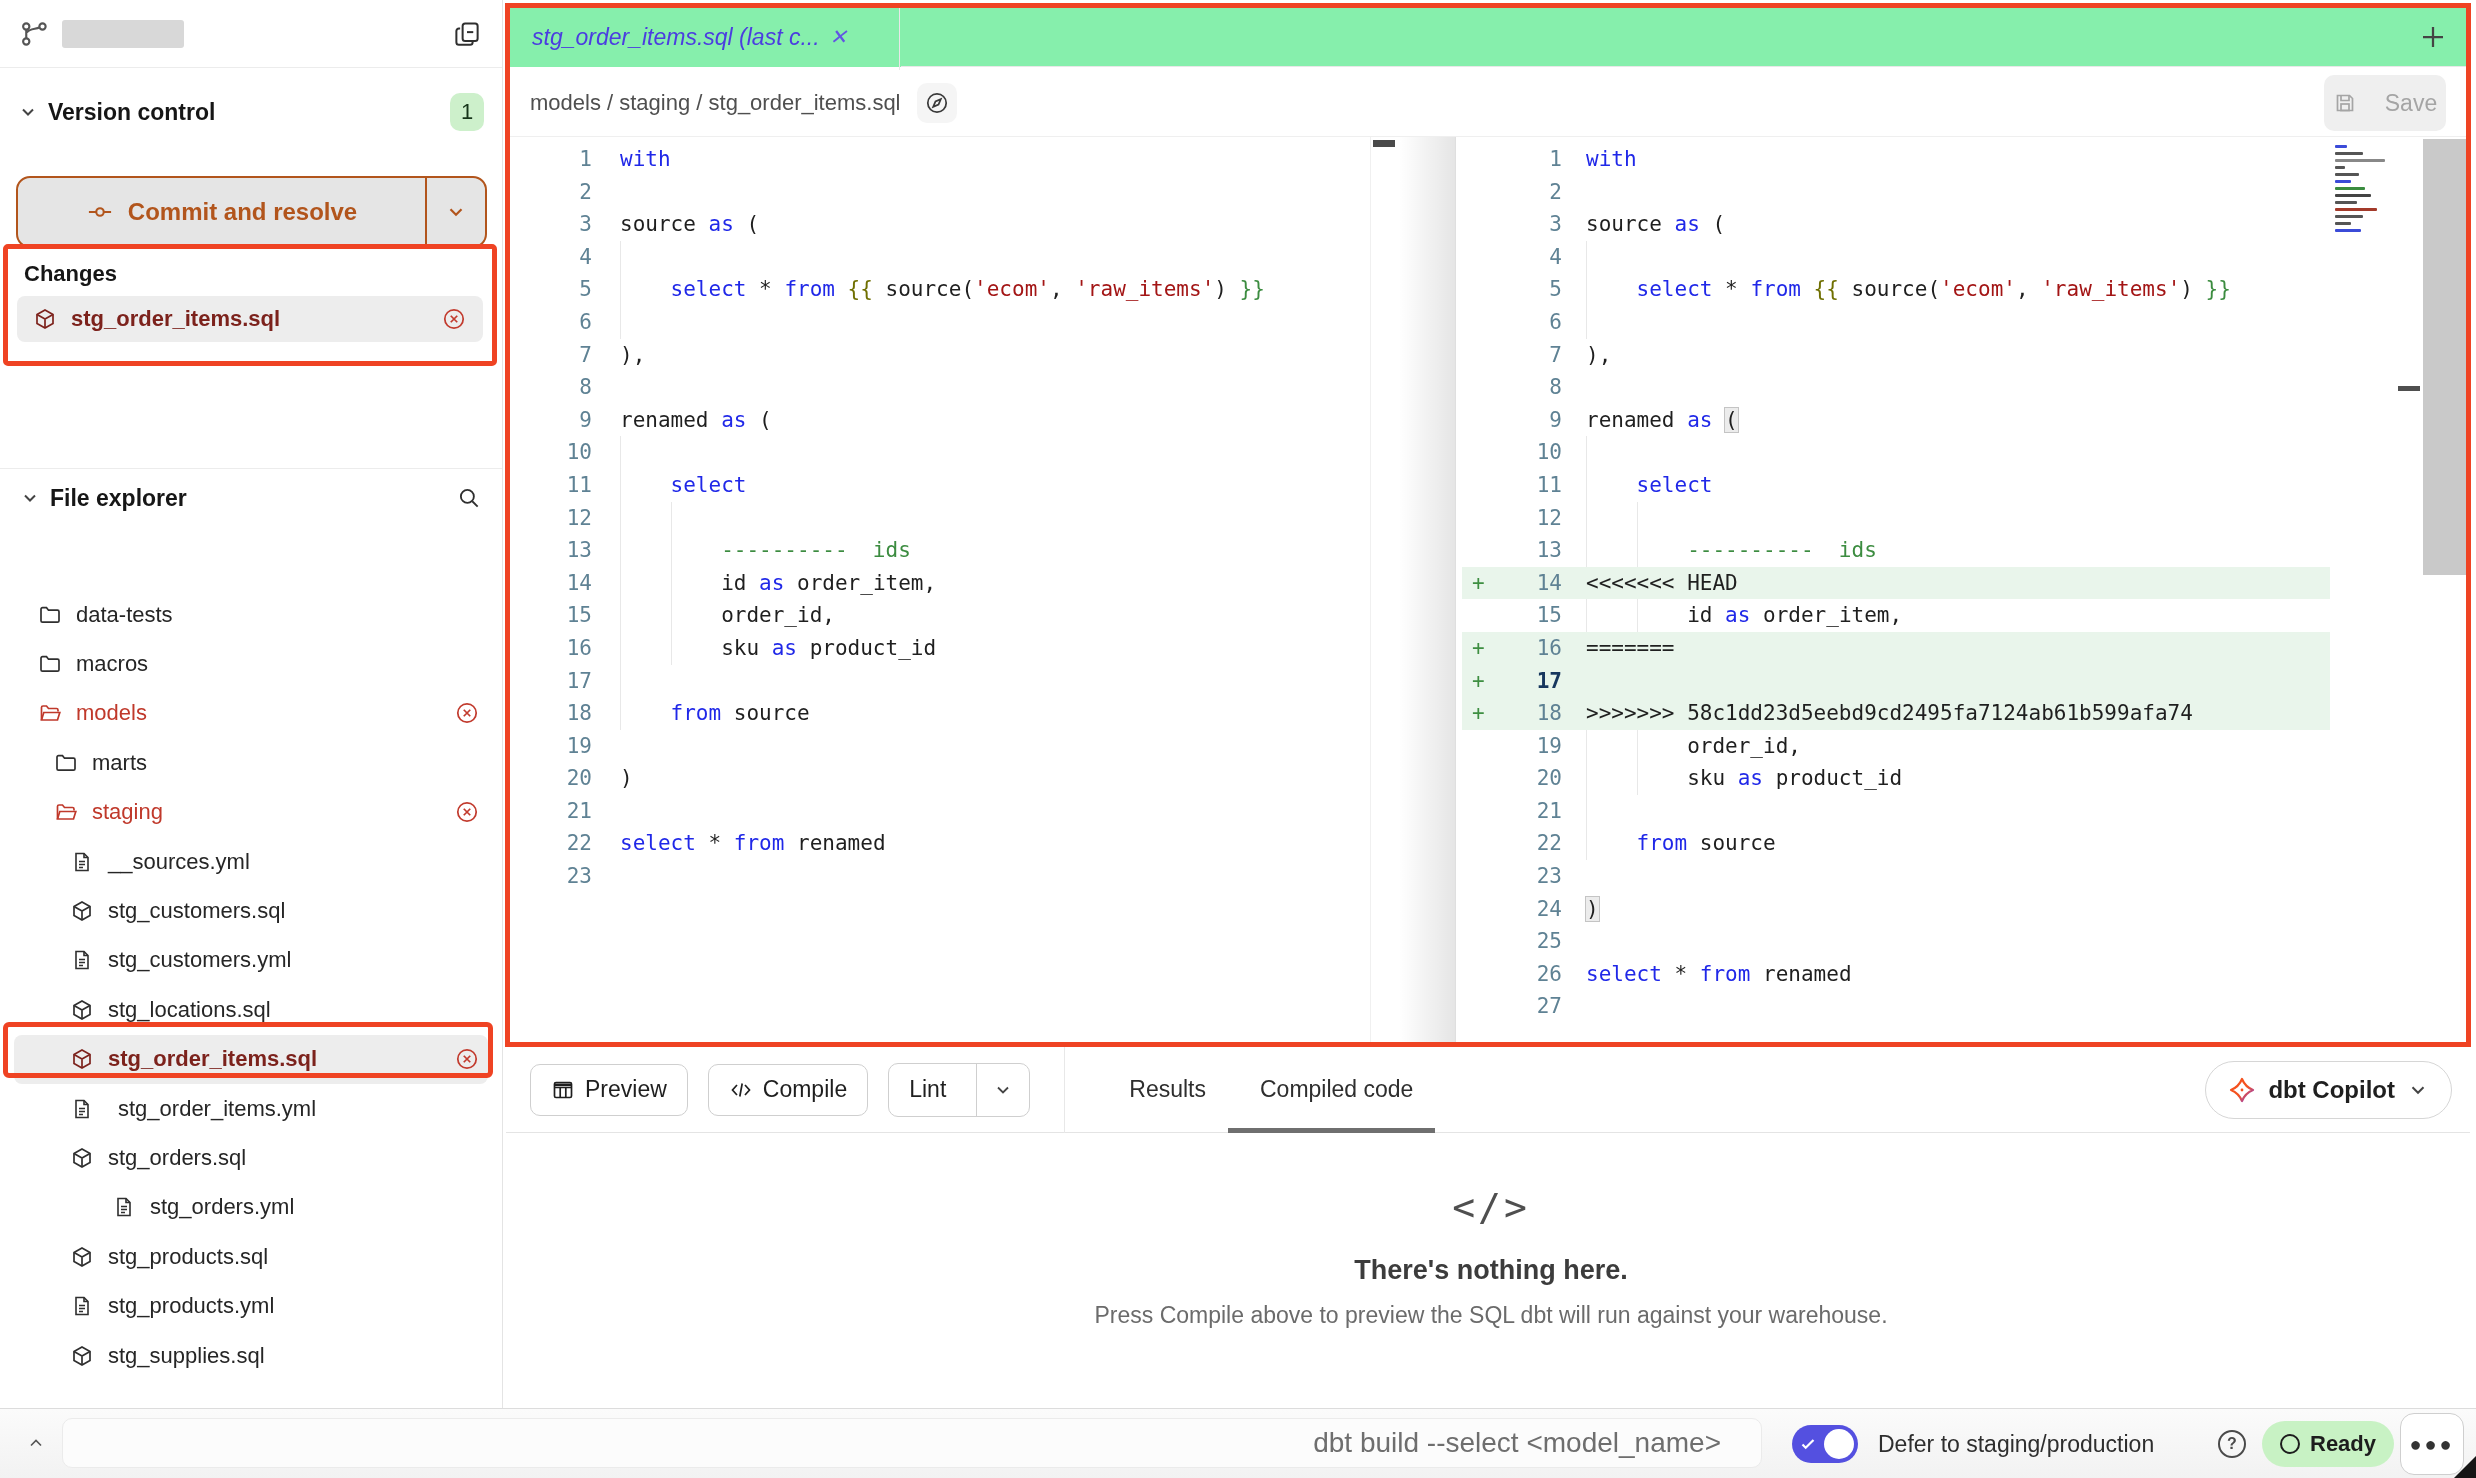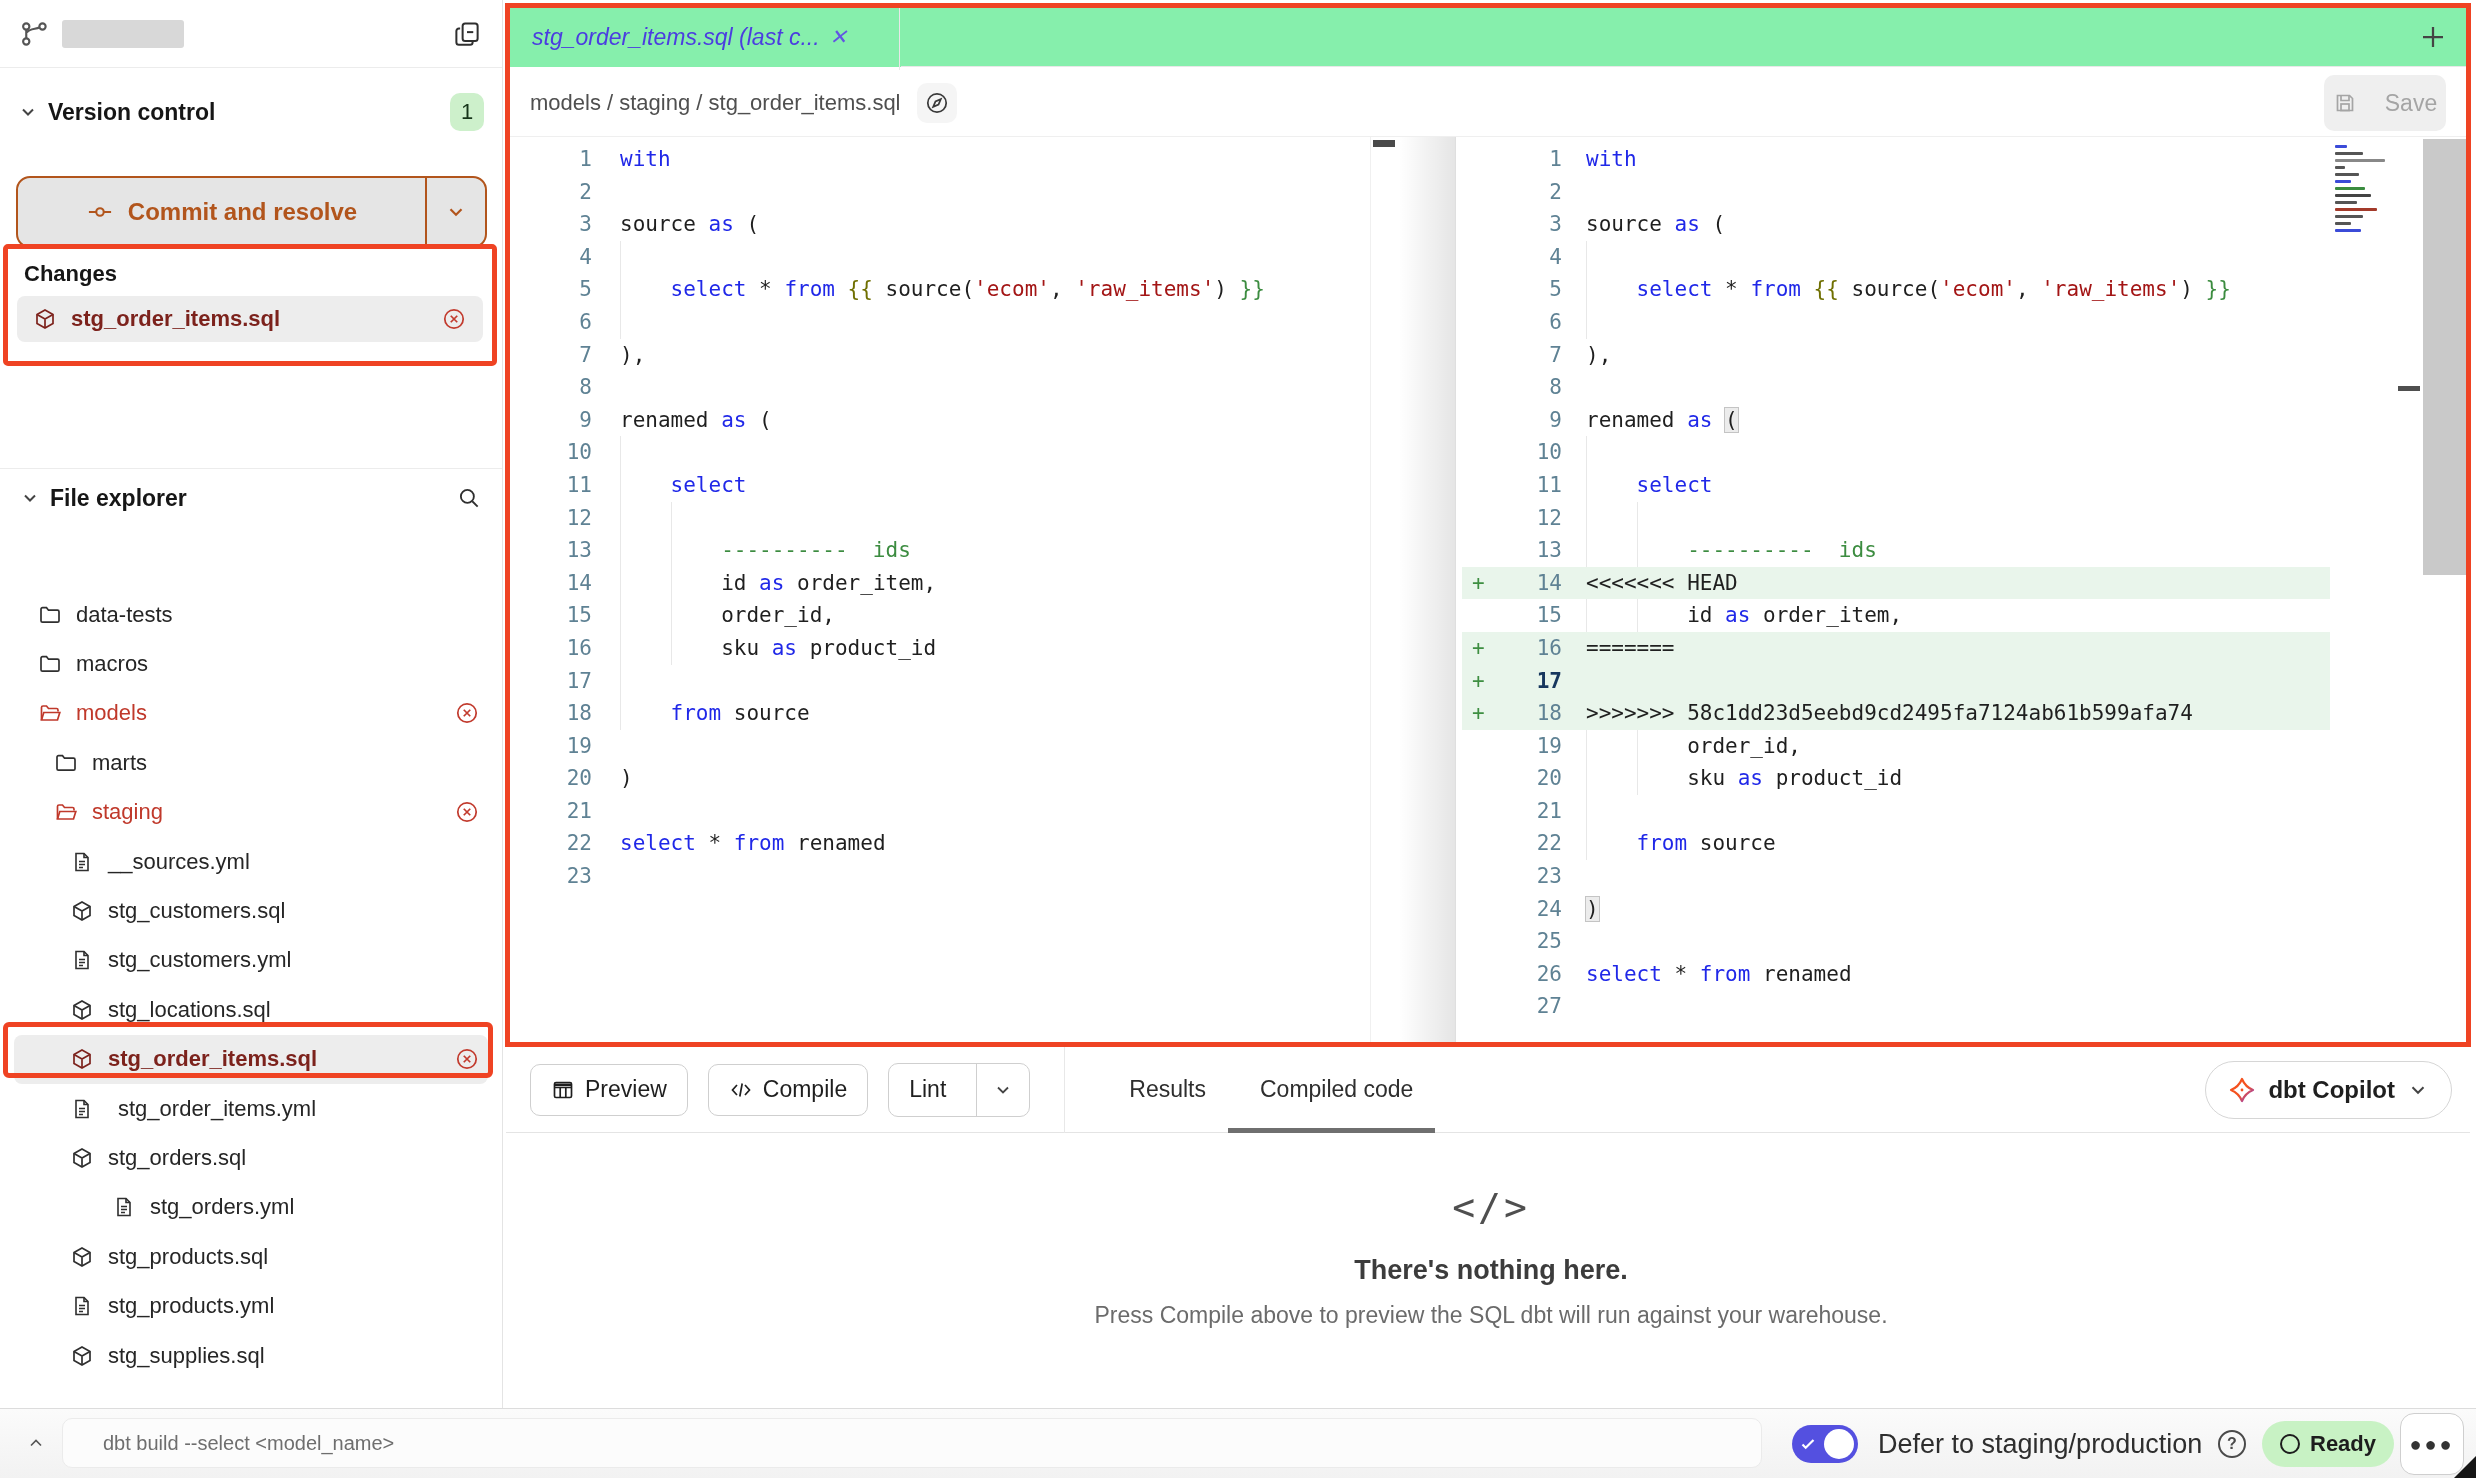--- a/index.html
+++ b/index.html
@@ -38,28 +38,28 @@
   .file-item.selected{background:#ededed;border-radius:8px;margin:0 14px;color:#7c221c;font-weight:600;}
   #file-annotation{position:absolute;left:3px;top:1022px;width:490px;height:56px;border:5px solid var(--annotation_red);
                    border-radius:6px;box-sizing:border-box;pointer-events:none;z-index:40;}
 
   
   #statusbar{position:absolute;left:0;top:1408px;width:2476px;height:70px;
              background:linear-gradient(#fbfbfb,#f2f2f2);border-top:1px solid #dcdcdc;box-sizing:border-box;}
   #sb-chevron{position:absolute;left:26px;top:24px;}
   #cmd-input{position:absolute;left:62px;top:9px;width:1700px;height:50px;border-radius:10px;
              background:#fcfcfc;border:1px solid #ebebeb;font-family:"Liberation Sans",sans-serif;
-             font-size:20px;color:#444;padding:0 40px;box-sizing:border-box;outline:none;}
+             font-size:28px;color:#444;padding:0 40px;box-sizing:border-box;outline:none;text-align:right;}
   #cmd-input::placeholder{color:#6e6e6e;opacity:1;}
   #defer-toggle{position:absolute;left:1792px;top:16px;width:66px;height:38px;border-radius:19px;
                 background:var(--toggle_indigo);cursor:pointer;}
   #defer-toggle .knob{position:absolute;right:4px;top:4px;width:30px;height:30px;border-radius:50%;background:#fff;}
   #defer-toggle svg{position:absolute;left:8px;top:11px;}
   #defer-label{position:absolute;left:1878px;top:0;height:70px;display:flex;align-items:center;
-               font-size:27px;color:#2e2e2e;text-align:right;}
+               font-size:23px;color:#2e2e2e;text-align:right;}
   #help-circle{position:absolute;left:2218px;top:21px;width:28px;height:28px;border:2px solid #4a4a4a;
                border-radius:50%;box-sizing:border-box;display:flex;align-items:center;justify-content:center;
                font-size:16px;color:#4a4a4a;font-weight:600;}
   #ready-pill{position:absolute;left:2262px;top:12px;height:46px;padding:0 18px;background:var(--ready_green_bg);
               border-radius:23px;display:flex;align-items:center;gap:10px;}
   #ready-pill .ring{width:20px;height:20px;border:2.5px solid #1d1d1d;border-radius:50%;box-sizing:border-box;}
   #ready-pill .txt{font-size:22px;font-weight:600;color:#1d1d1d;}
   #dots-btn{position:absolute;left:2400px;top:4px;width:64px;height:62px;background:#fff;border:1px solid #cfcfcf;
             border-radius:14px;box-sizing:border-box;display:flex;align-items:center;justify-content:center;
             font-size:20px;letter-spacing:3px;color:#333;cursor:pointer;}

